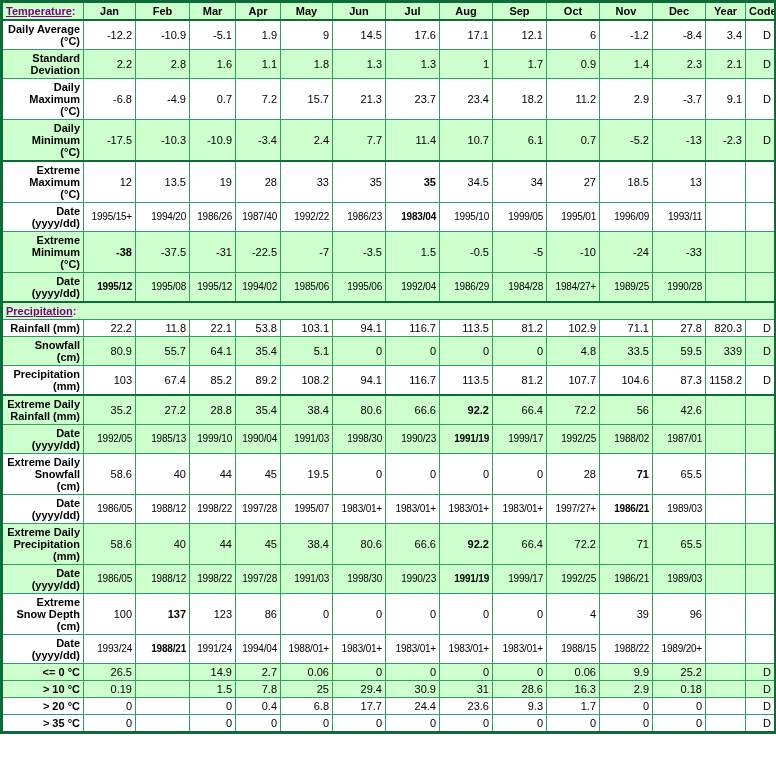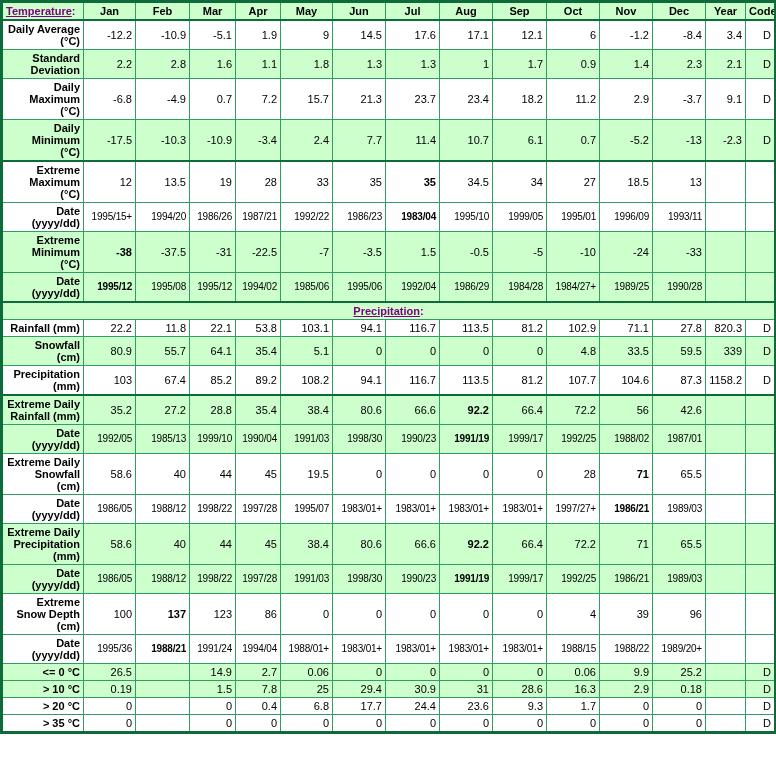--- a/index.html
+++ b/index.html
@@ -40,21 +40,21 @@
     font-weight: bold;
     text-decoration: underline;
     cursor: pointer;
   }
   .section-colon { color: var(--section_purple, #800080); font-weight: bold; text-decoration: none; }
 
   
   tr.row-section td {
     background: var(--green_bg, #ccffcc);
     border-top: 2px solid var(--frame_border, #0d6b3a);
-    text-align: center;
+    text-align: left;
     margin-left: 18px;
   }
   tr.sep-bottom td { border-bottom: 2px solid var(--frame_border, #0d6b3a); }
   tr.sep-top td { border-top: 2px solid var(--frame_border, #0d6b3a); }
 
   td.row-label {
     color: var(--label_blue, #0000cc);
     font-weight: bold;
     white-space: pre-line;
     text-align: right;
@@ -194,21 +194,21 @@
         <td class="val">13</td>
         <td class="val"></td>
         <td class="val"></td>
       </tr>
       <tr class="row-data bg-white">
         <td class="row-label">Date
 (yyyy/dd)</td>
         <td class="val date">1995/15+</td>
         <td class="val date">1994/20</td>
         <td class="val date">1986/26</td>
-        <td class="val date">1987/21</td>
+        <td class="val date">1987/40</td>
         <td class="val date">1992/22</td>
         <td class="val date">1986/23</td>
         <td class="val date bold">1983/04</td>
         <td class="val date">1995/10</td>
         <td class="val date">1999/05</td>
         <td class="val date">1995/01</td>
         <td class="val date">1996/09</td>
         <td class="val date">1993/11</td>
         <td class="val date"></td>
         <td class="val date"></td>
@@ -431,21 +431,21 @@
         <td class="val">0</td>
         <td class="val">4</td>
         <td class="val">39</td>
         <td class="val">96</td>
         <td class="val"></td>
         <td class="val"></td>
       </tr>
       <tr class="row-data bg-white">
         <td class="row-label">Date
 (yyyy/dd)</td>
-        <td class="val date">1995/36</td>
+        <td class="val date">1993/24</td>
         <td class="val date bold">1988/21</td>
         <td class="val date">1991/24</td>
         <td class="val date">1994/04</td>
         <td class="val date">1988/01+</td>
         <td class="val date">1983/01+</td>
         <td class="val date">1983/01+</td>
         <td class="val date">1983/01+</td>
         <td class="val date">1983/01+</td>
         <td class="val date">1988/15</td>
         <td class="val date">1988/22</td>

